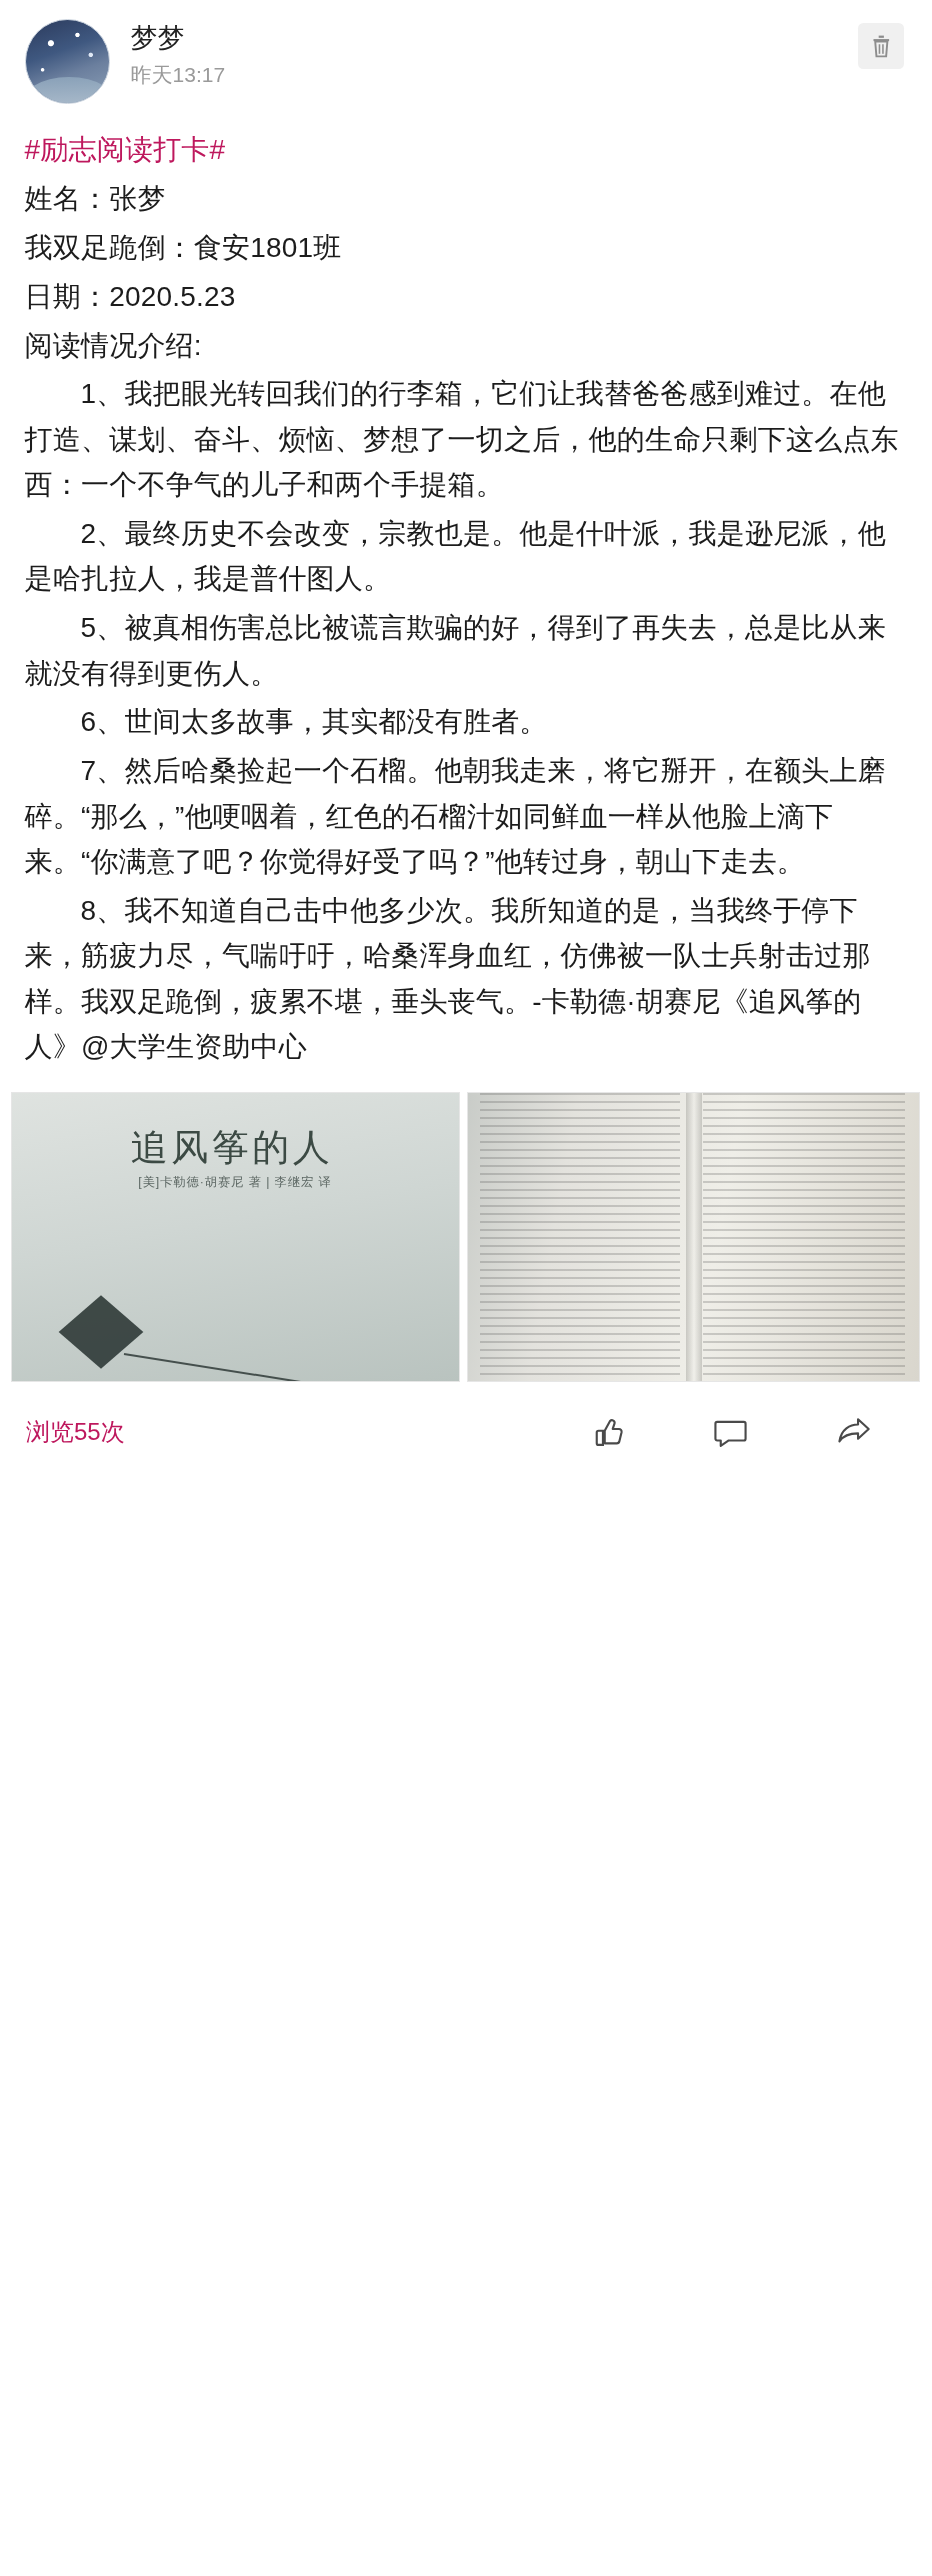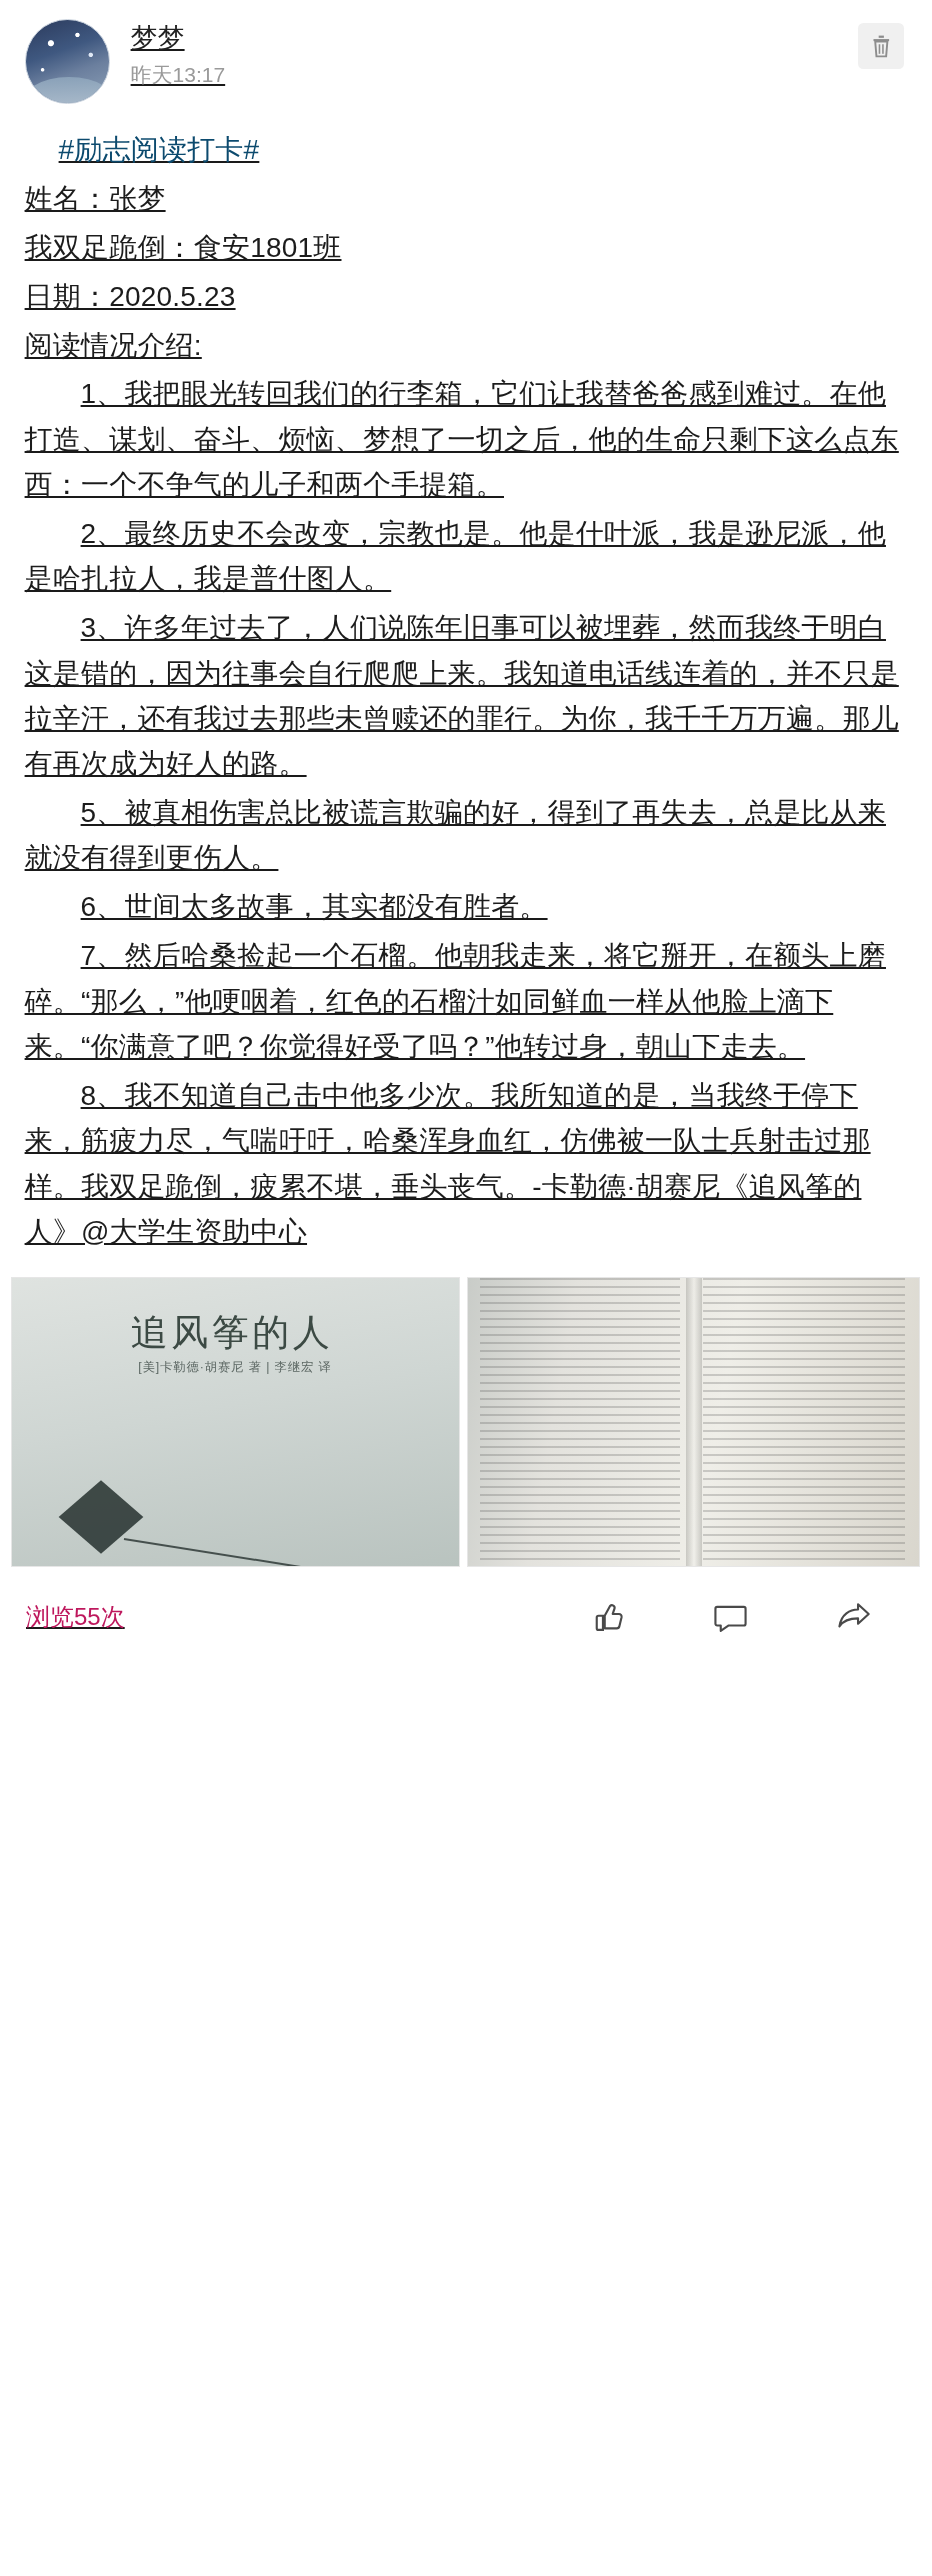--- a/index.html
+++ b/index.html
@@ -13,21 +13,20 @@
     font-family: "Liberation Sans", sans-serif;
     color: #1a1a1a;
     -webkit-font-smoothing: antialiased;
   }
   .page {
     width: 932px;
     min-height: 2576px;
     position: relative;
     background: #ffffff;
     box-sizing: border-box;
-    text-decoration: underline;
   }
 
   
   .post-header {
     display: flex;
     align-items: flex-start;
     padding: 19.3px 32px 8.8px 24.6px;
     position: relative;
   }
   .avatar {
@@ -98,22 +97,21 @@
   }
   .post-body p {
     margin: 0 0 3.5px 0;
     white-space: pre-wrap;
     word-break: break-all;
   }
   .post-body p.indent {
     text-indent: 2em;
   }
   .post-body p.tag {
-    color: #0c4a6e;
-    margin-left: 34px;
+    color: #be185d;
   }
 
   
   .images {
     display: flex;
     gap: 7px;
     margin: 23px 10.5px 0 10.5px;
   }
   .thumb {
     position: relative;
@@ -241,21 +239,20 @@
   </div>
 
   <div class="post-body">
     <p class="tag">#励志阅读打卡#</p>
     <p>姓名：张梦</p>
     <p>我双足跪倒：食安1801班</p>
     <p>日期：2020.5.23</p>
     <p>阅读情况介绍:</p>
     <p class="indent">1、我把眼光转回我们的行李箱，它们让我替爸爸感到难过。在他打造、谋划、奋斗、烦恼、梦想了一切之后，他的生命只剩下这么点东西：一个不争气的儿子和两个手提箱。</p>
     <p class="indent">2、最终历史不会改变，宗教也是。他是什叶派，我是逊尼派，他是哈扎拉人，我是普什图人。</p>
-    <p class="indent">3、许多年过去了，人们说陈年旧事可以被埋葬，然而我终于明白这是错的，因为往事会自行爬爬上来。我知道电话线连着的，并不只是拉辛汗，还有我过去那些未曾赎还的罪行。为你，我千千万万遍。那儿有再次成为好人的路。</p>
     <p class="indent">5、被真相伤害总比被谎言欺骗的好，得到了再失去，总是比从来就没有得到更伤人。</p>
     <p class="indent">6、世间太多故事，其实都没有胜者。</p>
     <p class="indent">7、然后哈桑捡起一个石榴。他朝我走来，将它掰开，在额头上磨碎。“那么，”他哽咽着，红色的石榴汁如同鲜血一样从他脸上滴下来。“你满意了吧？你觉得好受了吗？”他转过身，朝山下走去。</p>
     <p class="indent">8、我不知道自己击中他多少次。我所知道的是，当我终于停下来，筋疲力尽，气喘吁吁，哈桑浑身血红，仿佛被一队士兵射击过那样。我双足跪倒，疲累不堪，垂头丧气。-卡勒德·胡赛尼《追风筝的人》@大学生资助中心</p>
   </div>
 
   <div class="images">
     <div class="thumb thumb-1">
       <div class="book-title">追风筝的人</div>
       <div class="book-sub">[美]卡勒德·胡赛尼 著  |  李继宏 译</div>

